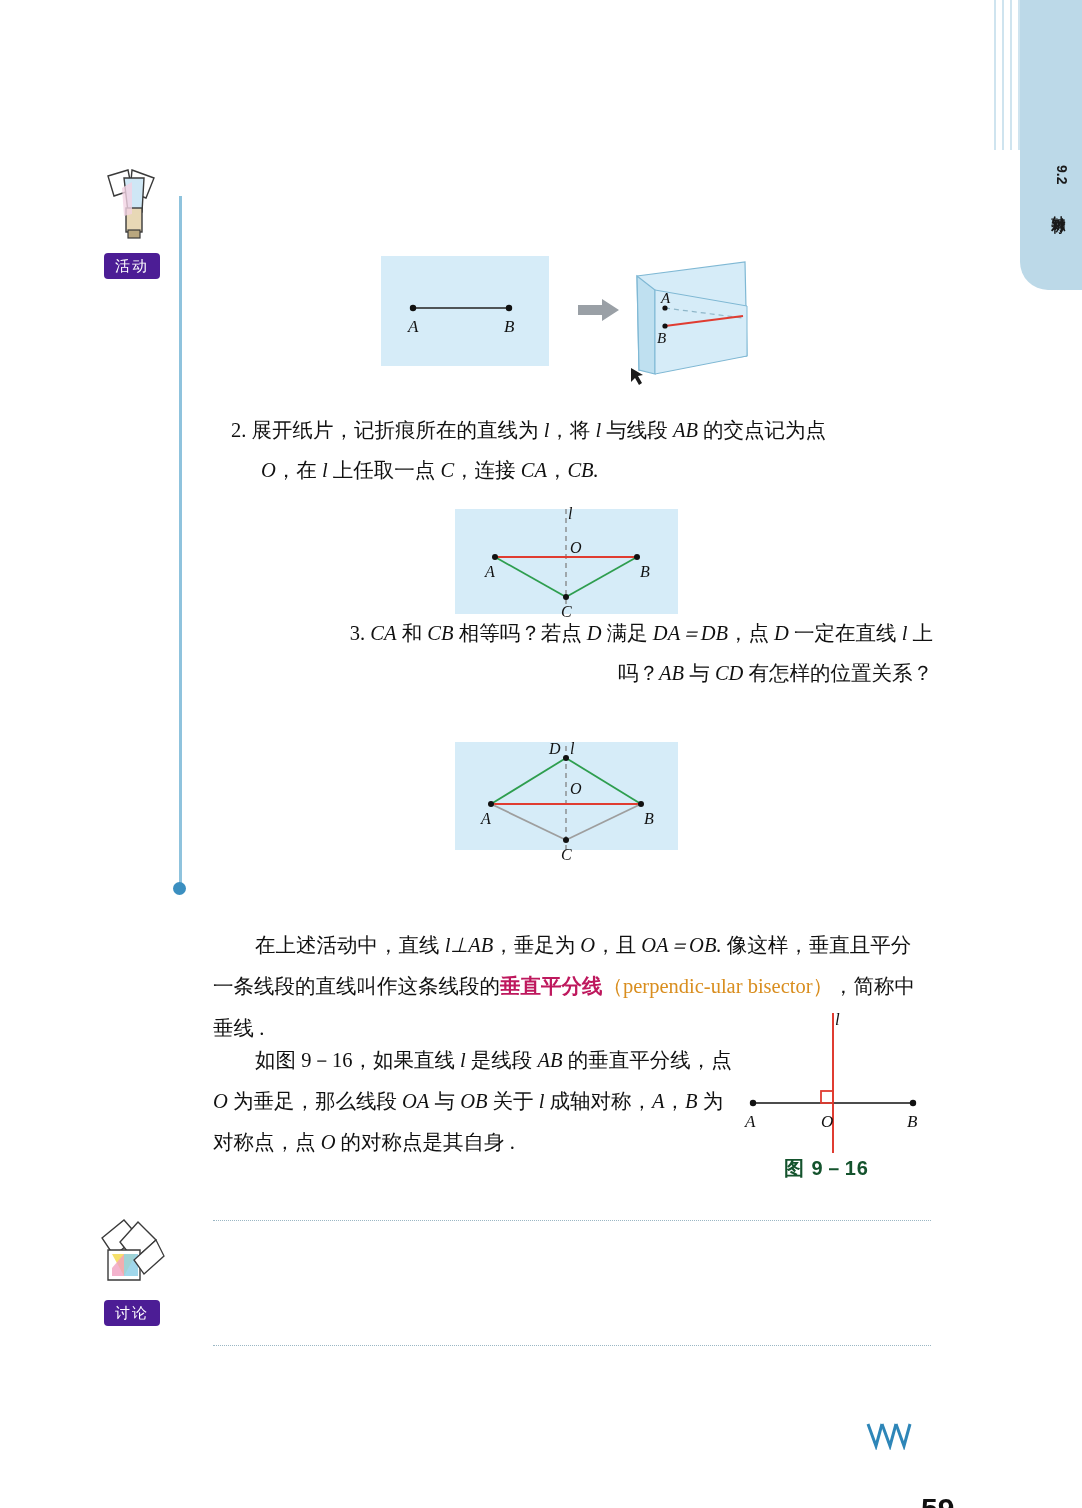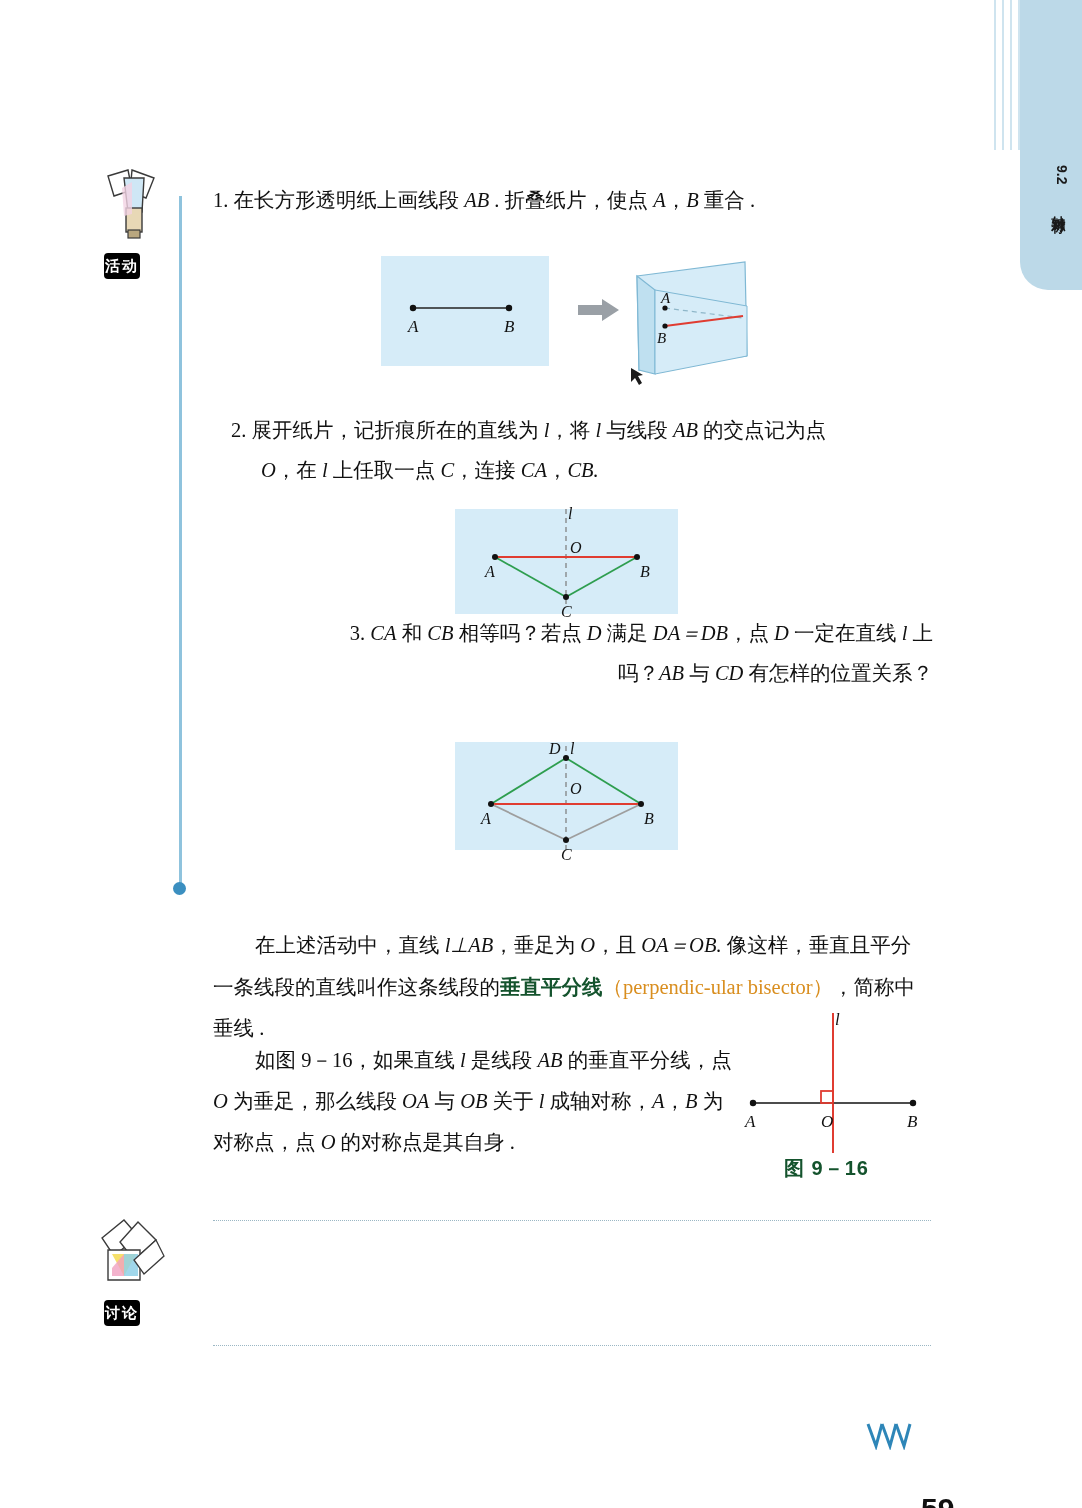--- a/index.html
+++ b/index.html
@@ -80,27 +80,27 @@
     position: absolute;
     left: 173px;
     top: 882px;
     width: 13px;
     height: 13px;
     border-radius: 50%;
     background: #3b8fc0;
   }
   .badge {
     position: absolute;
-    width: 36px;
+    width: 56px;
     height: 26px;
-    background: #000000;
+    background: #4c1d95;
     border-radius: 4px;
     color: #ffffff;
     font-size: 15px;
-    font-weight: bold;
+    font-weight: normal;
     font-family: "Liberation Sans", sans-serif;
     display: flex;
     align-items: center;
     justify-content: center;
     letter-spacing: 2px;
   }
   .badge-activity { left: 104px; top: 253px; }
   .badge-discuss  { left: 104px; top: 1300px; }
 
   
@@ -116,23 +116,23 @@
   .item1 { left: 213px; top: 180px; width: 720px; }
   .item2 { left: 213px; top: 410px; width: 720px; margin-left: 18px; }
   .item3 { left: 213px; top: 613px; width: 720px; text-align: right; }
 
   .para { position: absolute; font-size: 20.5px; line-height: 41px; color: #111; width: 715px;}
   .para1 { left: 213px; top: 925px; }
   .para2 { left: 213px; top: 1040px; width: 520px; }
   .para3 { left: 213px; top: 1245px; width: 715px; }
 
   .term {
-    color: #14532d;
-    font-weight: bold;
-    font-family: Liberation Sans, sans-serif;
+    color: #be185d;
+    font-weight: bold;
+    font-family: Liberation Mono, monospace;
   }
   .eng {
     color: #d98e1f;
     font-family: "Liberation Serif", serif;
   }
 
   .indent { display:inline-block; width: 42px; }
 
   
   .fig {
@@ -225,24 +225,20 @@
     <polygon points="8,22 30,4 44,20 20,40" fill="#ffffff" stroke="#3a3a3a" stroke-width="1.4"></polygon>
     <polygon points="44,6 62,24 40,44 26,26" fill="#ffffff" stroke="#3a3a3a" stroke-width="1.4"></polygon>
     <polygon points="14,34 46,34 46,64 14,64" fill="#ffffff" stroke="#3a3a3a" stroke-width="1.4"></polygon>
     <polygon points="18,38 42,38 30,60" fill="#f6e06a"></polygon>
     <polygon points="30,38 44,38 44,60 30,60" fill="#8fd0e8" opacity="0.85"></polygon>
     <polygon points="18,52 30,38 30,60 18,60" fill="#f0a0c0" opacity="0.8"></polygon>
     <polygon points="40,44 62,24 70,40 50,58" fill="#ffffff" stroke="#3a3a3a" stroke-width="1.3"></polygon>
   </svg>
   <div class="badge badge-discuss">讨论</div>
 
-  <div class="txt item1">
-    <span>1.</span>
-    <span>在长方形透明纸上画线段 </span><span class="it">AB</span><span> . 折叠纸片，使点 </span><span class="it">A</span><span>，</span><span class="it">B</span><span> 重合 .</span>
-  </div>
 
   <div class="fig fig-1a"></div>
   <svg style="position:absolute;left:381px;top:256px;width:168px;height:130px;" viewBox="0 0 168 130">
     <line x1="32" y1="52" x2="128" y2="52" stroke="#222" stroke-width="1.6"></line>
     <circle cx="32" cy="52" r="3.2" fill="#111"></circle>
     <circle cx="128" cy="52" r="3.2" fill="#111"></circle>
     <text x="27" y="76" font-size="17" font-style="italic" font-family="Liberation Serif, serif" fill="#111">A</text>
     <text x="123" y="76" font-size="17" font-style="italic" font-family="Liberation Serif, serif" fill="#111">B</text>
   </svg>
 

